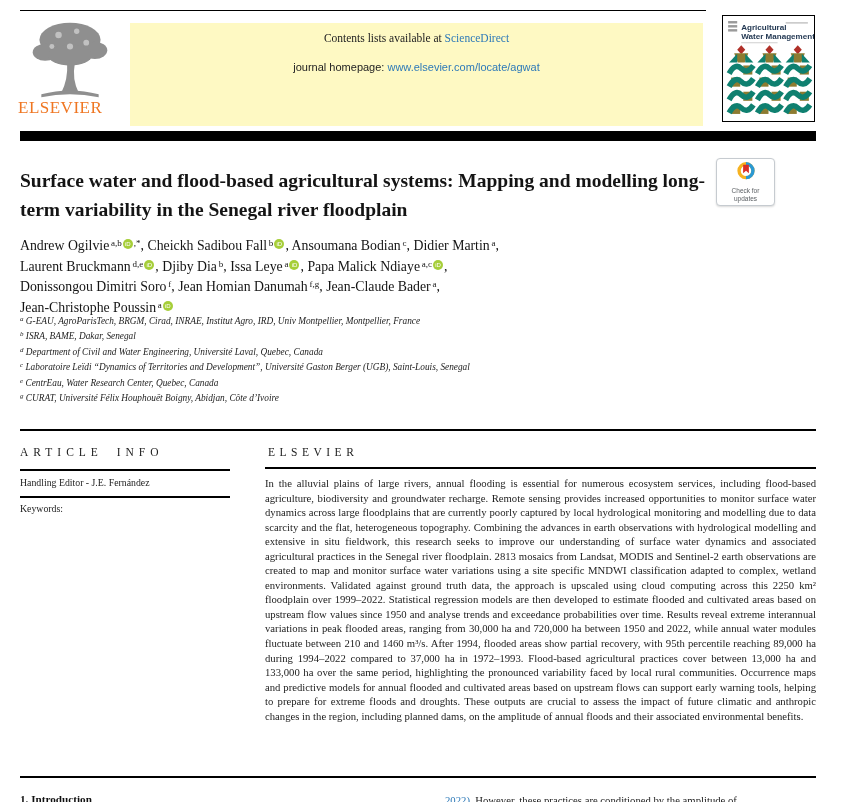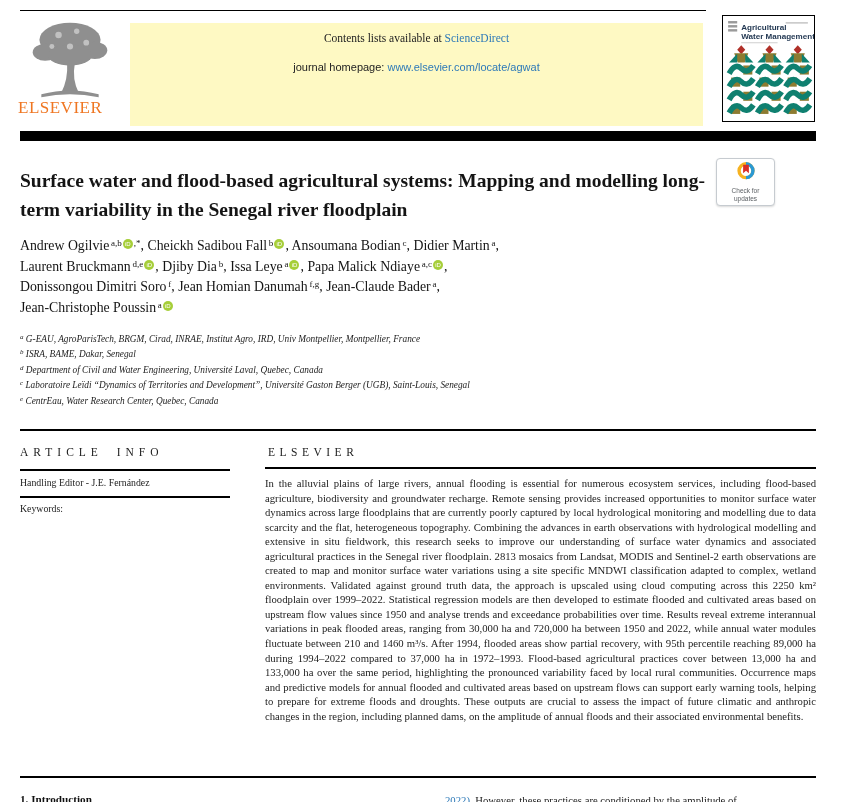--- a/index.html
+++ b/index.html
@@ -30,21 +30,21 @@
   .check-badge svg{width:22px;height:22px;margin-top:2px;}
   .check-text{font-family:"Liberation Sans", sans-serif;font-size:6.5px;line-height:7.5px;color:#5a5e62;}
 
   
   #authors{position:absolute;left:20px;top:236px;width:700px;font-size:13.8px;line-height:20.5px;color:#141414;}
   .asup{font-size:9px;vertical-align:4px;line-height:0;color:#141414;}
   .orcid{display:inline-block;width:10px;height:10px;border-radius:50%;background:#a6ce39;color:#fff;
          font-family:"Liberation Sans", sans-serif;font-size:6px;line-height:10px;text-align:center;
          vertical-align:4px;margin:0 1px;}
   
-  #affiliations{position:absolute;left:20px;top:331px;width:740px;font-size:9.3px;line-height:13.4px;font-style:italic;color:#222;}
+  #affiliations{position:absolute;left:20px;top:313px;width:740px;font-size:9.3px;line-height:13.4px;font-style:italic;color:#222;}
   #affiliations sup{font-size:7px;vertical-align:3px;}
 
   
   .info-heading{position:absolute;left:20px;top:446px;font-size:11.5px;letter-spacing:5px;word-spacing:6px;color:#222;}
   .rule-info-1{left:20px;top:469px;width:210px;height:2px;}
   .handling{position:absolute;left:20px;top:477px;font-size:9.8px;color:#222;}
   .rule-info-2{left:20px;top:496px;width:210px;height:2px;}
   .kw-label{position:absolute;left:20px;top:503px;font-size:9.8px;color:#222;}
   #keywords{position:absolute;left:20px;top:516px;font-size:9.8px;line-height:13.2px;color:#222;}
 
@@ -175,20 +175,21 @@
       <div class="author-line"><span class="author">Donissongou Dimitri Soro</span><sup class="asup"> f</sup><span>, </span><span class="author">Jean Homian Danumah</span><sup class="asup"> f,g</sup><span>, </span><span class="author">Jean-Claude Bader</span><sup class="asup"> a</sup><span>,</span></div>
       <div class="author-line"><span class="author">Jean-Christophe Poussin</span><sup class="asup"> a</sup><span class="orcid">iD</span></div>
     </div>
 
   <div id="affiliations">
       <div class="aff-line"><sup>a</sup><span> G-EAU, AgroParisTech, BRGM, Cirad, INRAE, Institut Agro, IRD, Univ Montpellier, Montpellier, France</span></div>
       <div class="aff-line"><sup>b</sup><span> ISRA, BAME, Dakar, Senegal</span></div>
       <div class="aff-line"><sup>d</sup><span> Department of Civil and Water Engineering, Université Laval, Quebec, Canada</span></div>
       <div class="aff-line"><sup>c</sup><span> Laboratoire Leïdi “Dynamics of Territories and Development”, Université Gaston Berger (UGB), Saint-Louis, Senegal</span></div>
       <div class="aff-line"><sup>e</sup><span> CentrEau, Water Research Center, Quebec, Canada</span></div>
+      <div class="aff-line"><sup>g</sup><span> CURAT, Université Félix Houphouët Boigny, Abidjan, Côte d’Ivoire</span></div>
     </div>
 
   <div class="rule rule-mid"></div>
 
   <div class="info-heading">ARTICLE INFO</div>
   <div class="rule rule-info-1"></div>
   <div class="handling">Handling Editor - J.E. Fernández</div>
   <div class="rule rule-info-2"></div>
   <div class="kw-label">Keywords:</div>
 

